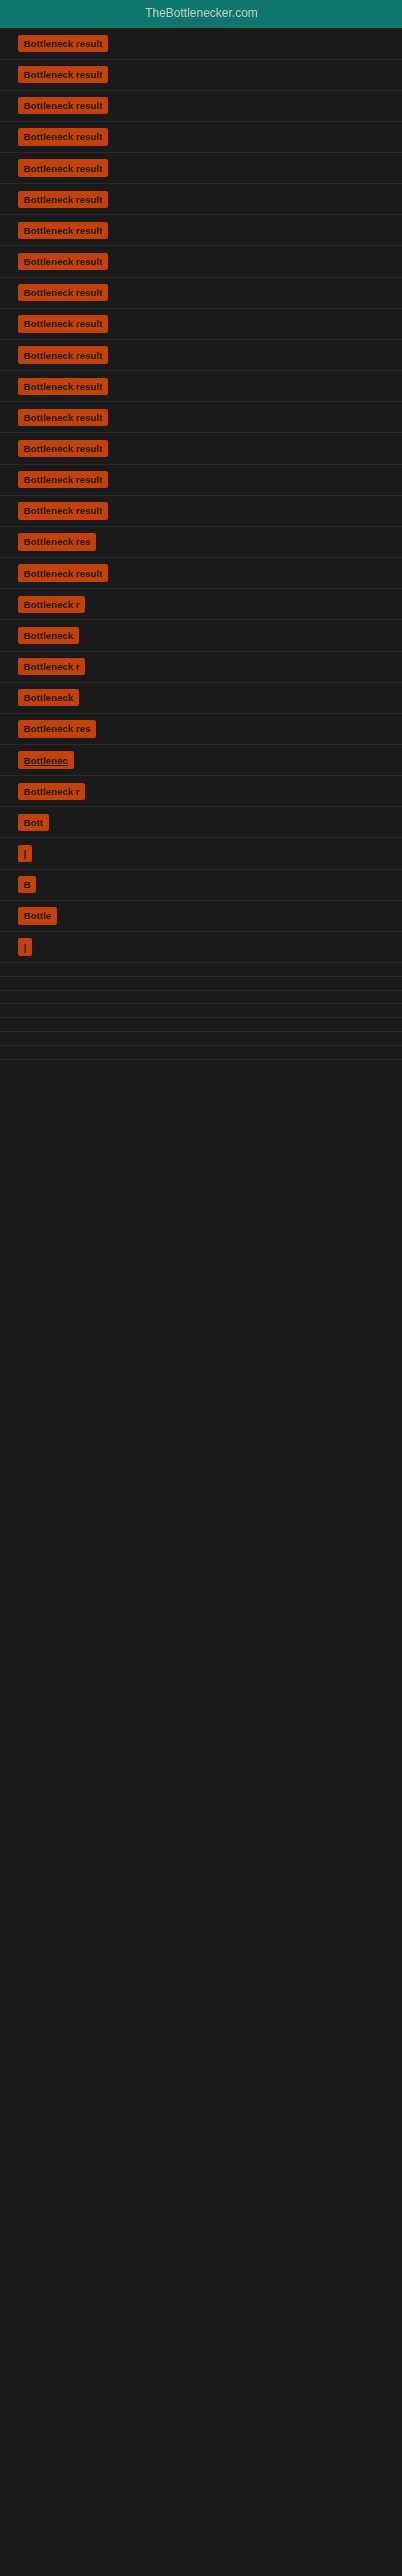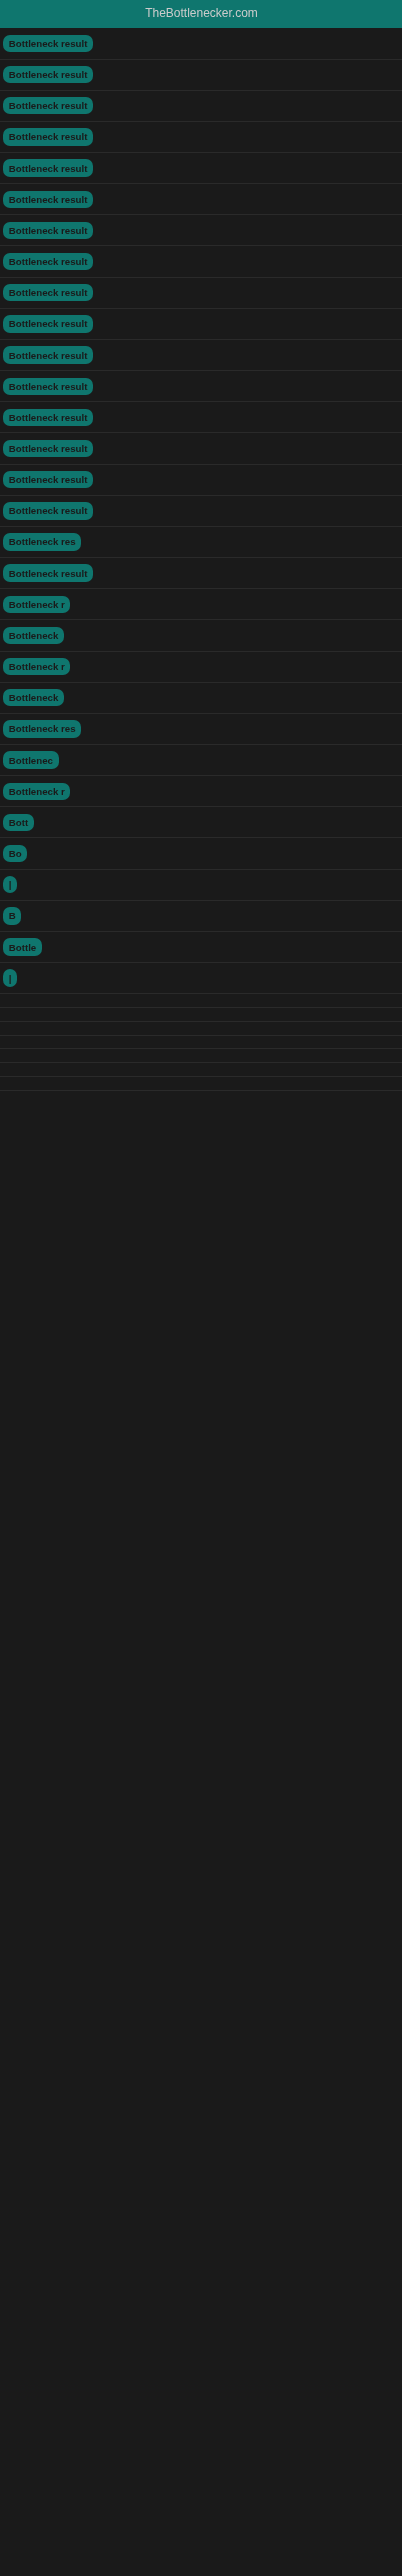--- a/index.html
+++ b/index.html
@@ -19,29 +19,30 @@
     }
     .bottleneck-row {
       display: flex;
       align-items: center;
       margin-bottom: 0;
       height: auto;
       padding: 6.4px 0 6.4px 3.2px;
       border-bottom: 0.8px solid #2a2a2a;
     }
     .bottleneck-badge {
-      background: #0f766e;
+      background: #c2410c;
       color: #1a1a1a;
       font-size: 9.7px;
       font-weight: bold;
       padding: 3.2px 5.6px;
-      border-radius: 7px;
+      border-radius: 2px;
       white-space: nowrap;
       overflow: hidden;
       display: inline-block;
+      margin-left: 15px;
     }
   </style>
 </head>
 <body>
 
 <div class="site-title">TheBottlenecker.com</div>
 
 <div id="rows-container">
     <div class="bottleneck-row">
       <span class="bottleneck-badge" style="max-width: 109px;">Bottleneck result</span>
@@ -106,30 +107,27 @@
     <div class="bottleneck-row">
       <span class="bottleneck-badge" style="max-width: 81px;">Bottleneck r</span>
     </div>
     <div class="bottleneck-row">
       <span class="bottleneck-badge" style="max-width: 74px;">Bottleneck</span>
     </div>
     <div class="bottleneck-row">
       <span class="bottleneck-badge" style="max-width: 93px;">Bottleneck res</span>
     </div>
     <div class="bottleneck-row">
-      <span class="bottleneck-badge" style="max-width: 68px;">Bottlenec</span>
+      <span class="bottleneck-badge" style="max-width: 68px; text-decoration: underline;">Bottlenec</span>
     </div>
     <div class="bottleneck-row">
       <span class="bottleneck-badge" style="max-width: 81px;">Bottleneck r</span>
     </div>
     <div class="bottleneck-row">
       <span class="bottleneck-badge" style="max-width: 45px; text-align: right;">Bott</span>
-    </div>
-    <div class="bottleneck-row">
-      <span class="bottleneck-badge" style="max-width: 35px;">Bo</span>
     </div>
     <div class="bottleneck-row">
       <span class="bottleneck-badge" style="max-width: 24px;">|</span>
     </div>
     <div class="bottleneck-row">
       <span class="bottleneck-badge" style="max-width: 29px;">B</span>
     </div>
     <div class="bottleneck-row">
       <span class="bottleneck-badge" style="max-width: 52px;">Bottle</span>
     </div>

